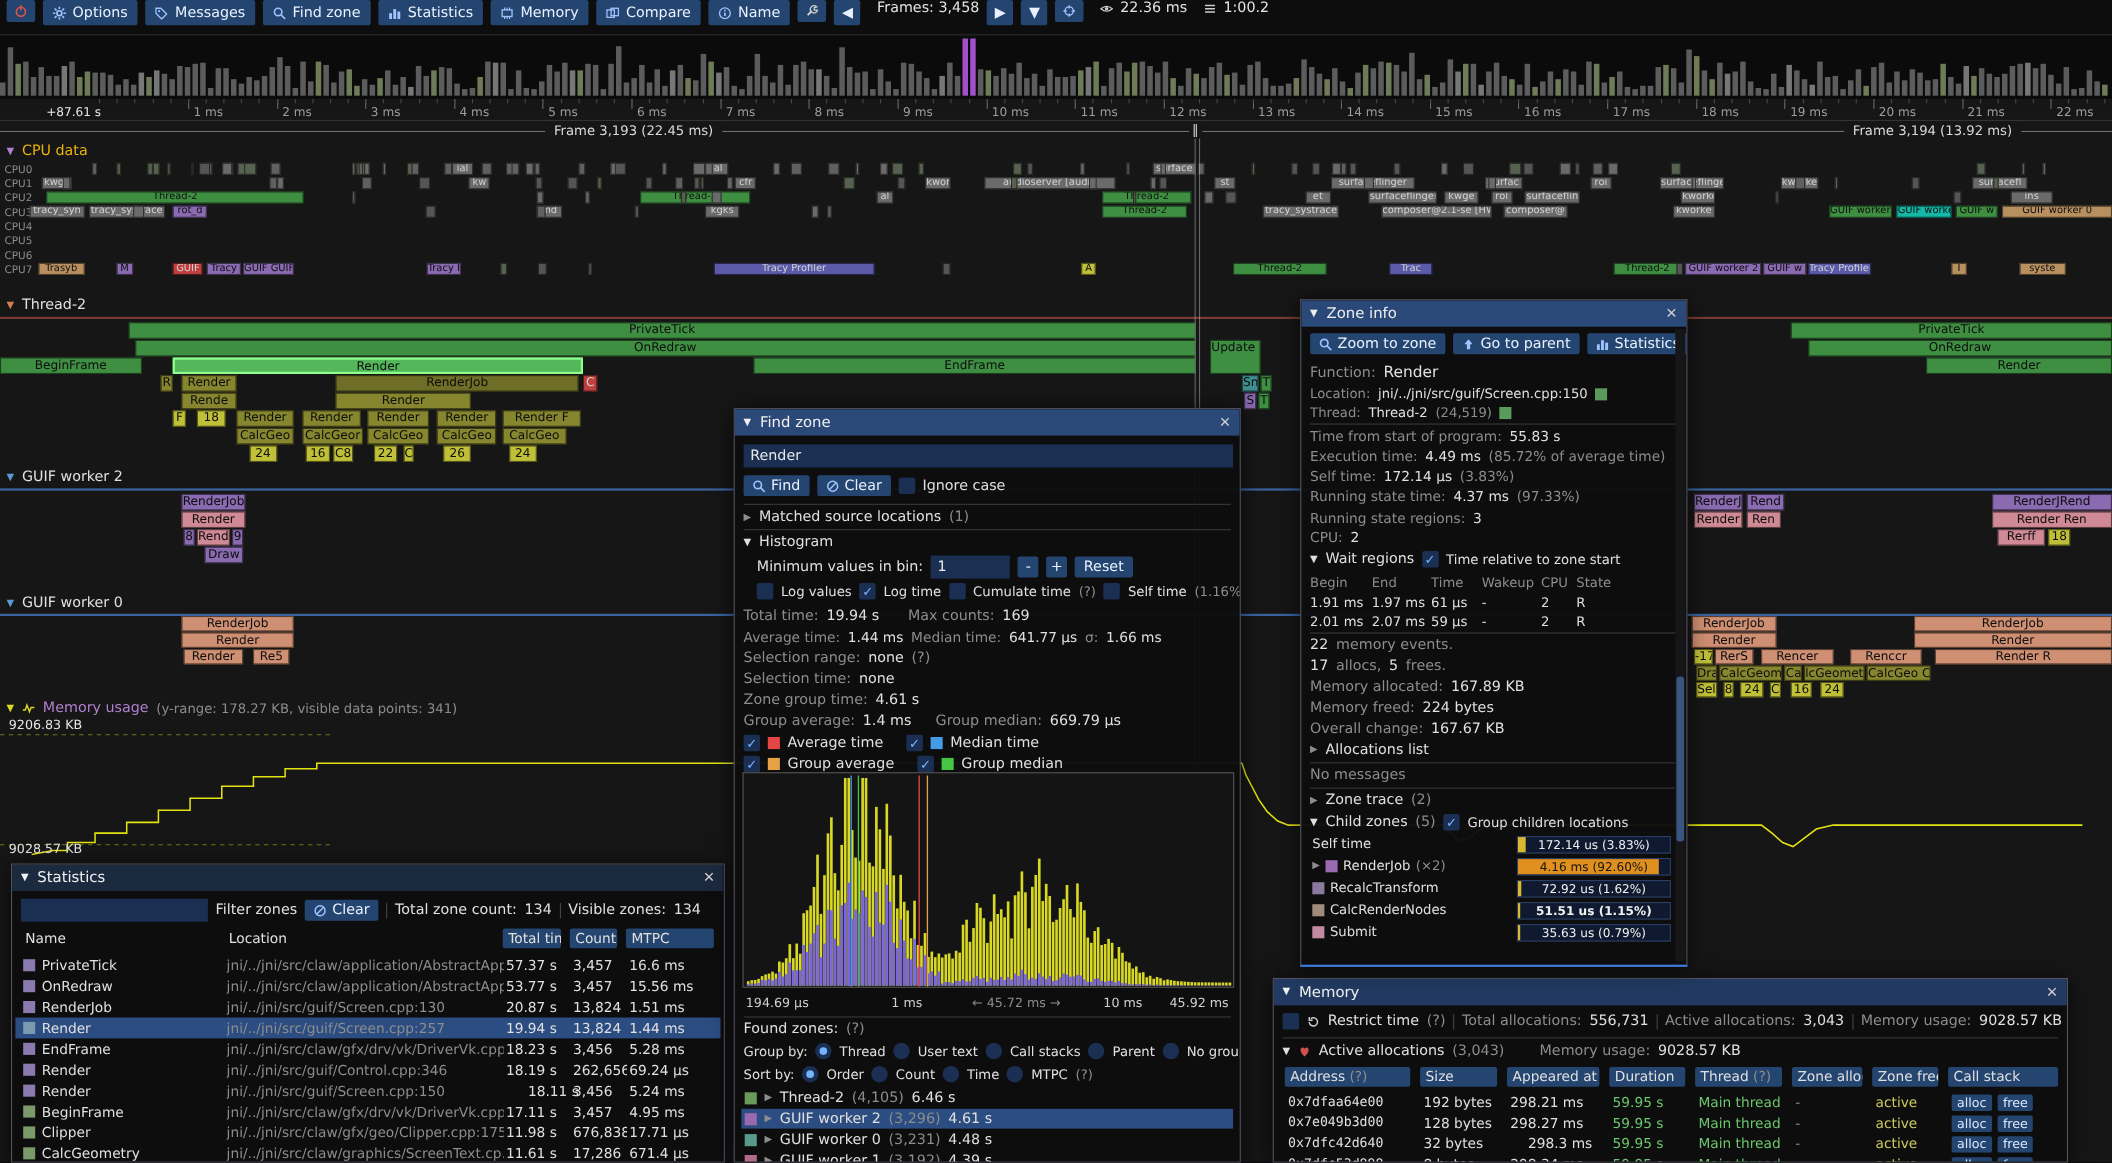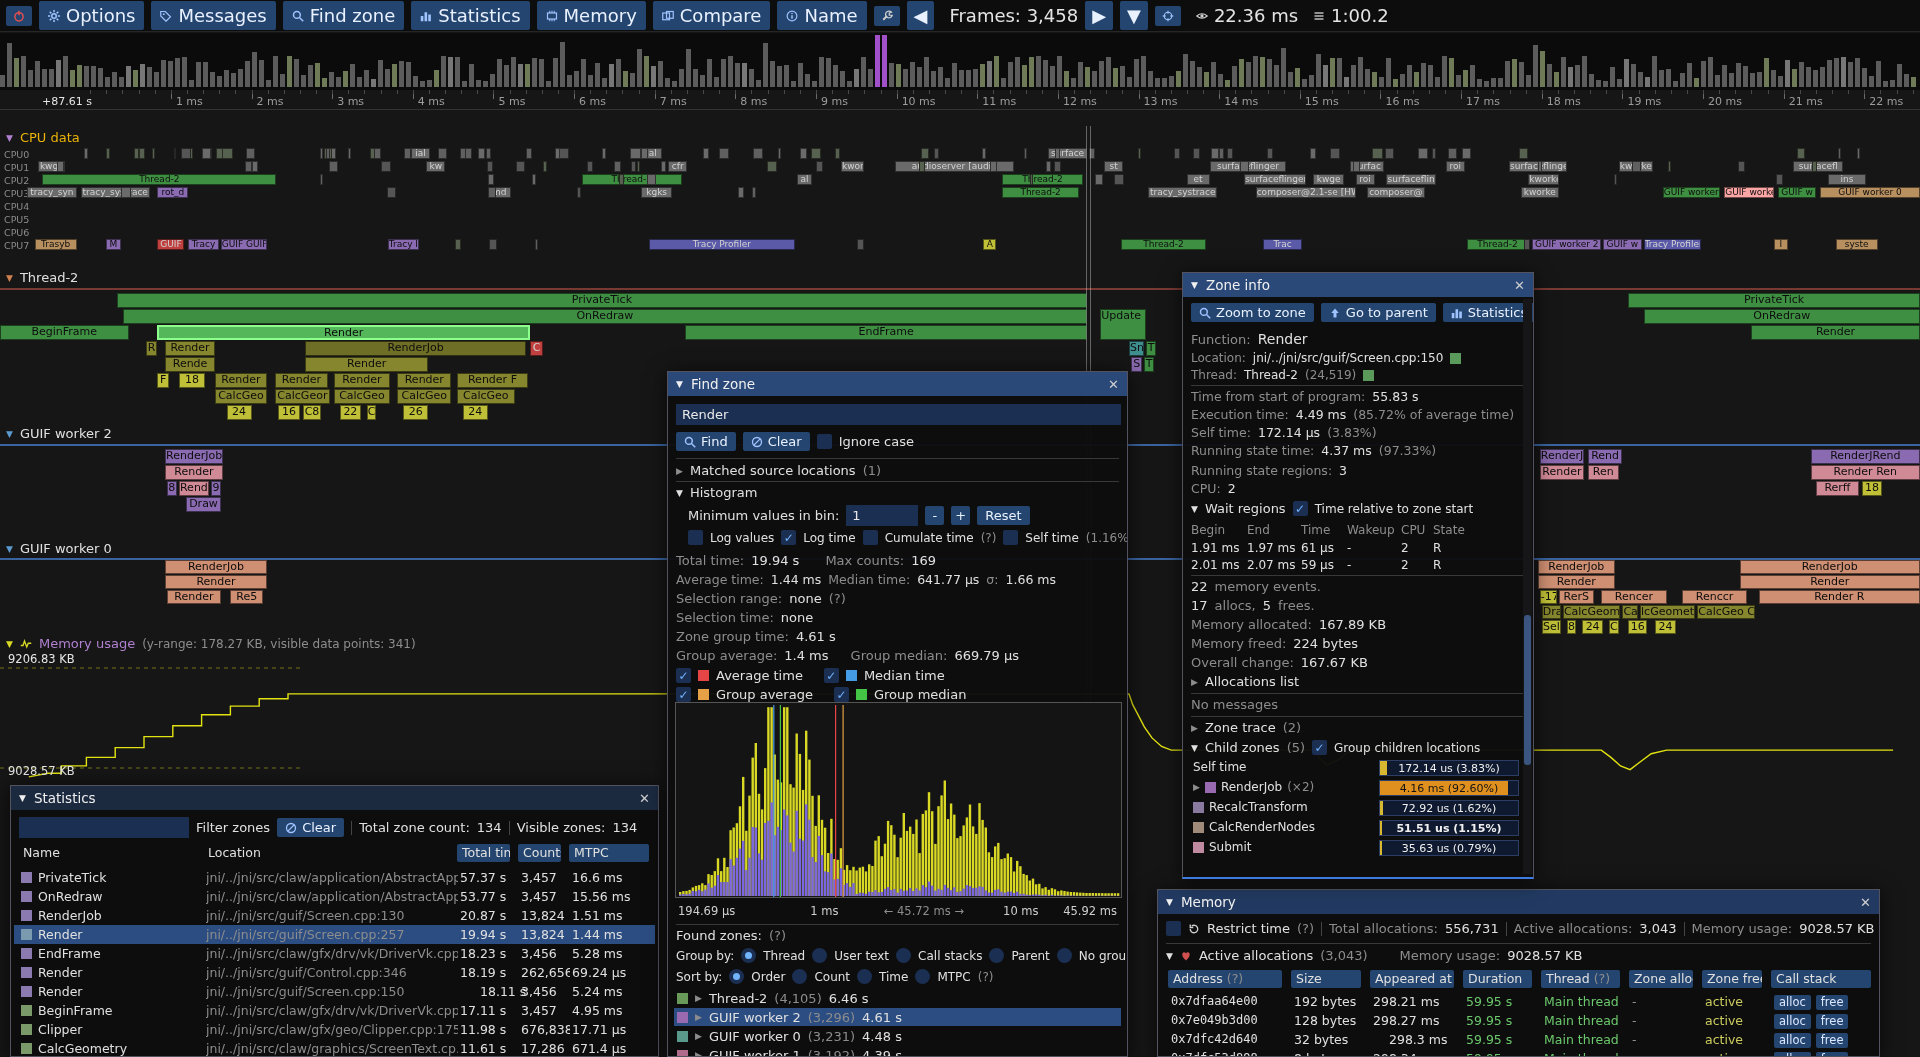--- a/index.html
+++ b/index.html
@@ -1,18 +1,18 @@
 <!DOCTYPE html>
 <html><head>
 <meta charset="utf-8">
 <style>
 *{box-sizing:border-box}
 body{margin:0;background:#000}
 #app{position:relative;width:1920px;height:1057px;background:#161616;font-family:"DejaVu Sans","Liberation Sans",sans-serif;color:#e0e0e0;overflow:hidden}
-#toolbar{position:absolute;left:0;top:0;width:100%;height:32px;background:#0d0d0d;border-bottom:1px solid #262626;display:flex;align-items:center;gap:7px;padding:0 6px;font-size:18px;z-index:5}
+#toolbar{position:absolute;left:0;top:0;width:100%;height:32px;background:#0d0d0d;border-bottom:1px solid #262626;display:flex;align-items:flex-start;gap:7px;padding:0 6px;font-size:13px;z-index:5}
 .tb-btn{display:inline-flex;align-items:center;gap:6px;background:#24456f;border-radius:2px;padding:4px 9px;color:#e9f1ff;white-space:nowrap}
 .tb-btn.sqb{padding:4px 7px}
 .tb-stat{display:inline-flex;align-items:center;gap:6px;color:#e4e4e4;margin-left:8px}
 .icon{display:inline-flex;align-items:center}
 #minimap{position:absolute;left:0;top:33px;width:100%;height:57px;background:#0b0b0b;overflow:hidden}
 .mm-bar{position:absolute;bottom:3px}
 #ruler{position:absolute;left:0;top:90px;width:100%;height:20px;border-bottom:1px solid #333;font-size:11px;color:#9c9c9c}
 .ruler-tick{position:absolute;top:0;width:1px;height:9px;background:#6a6a6a}
 .ruler-minor{position:absolute;top:0;width:1px;height:4px;background:#484848}
 .ruler-label{position:absolute;top:5px;white-space:nowrap}
@@ -633,20 +633,26 @@
       <div class="ruler-minor" style="left: 92.06%;"></div>
       <div class="ruler-minor" style="left: 92.9%;"></div>
       <div class="ruler-minor" style="left: 93.74%;"></div>
       <div class="ruler-minor" style="left: 94.58%;"></div>
       <div class="ruler-minor" style="left: 95.42%;"></div>
       <div class="ruler-minor" style="left: 96.26%;"></div>
       <div class="ruler-minor" style="left: 97.1%;"></div>
       <div class="ruler-minor" style="left: 97.94%;"></div>
       <div class="ruler-minor" style="left: 98.78%;"></div>
       <div class="ruler-minor" style="left: 99.62%;"></div>
+    </div>
+  <div id="framebar">
+      <div class="fb-line"></div>
+      <span class="fb-label" style="left: 30%;">Frame 3,193 (22.45 ms)</span>
+      <span class="fb-label" style="left: 91.5%;">Frame 3,194 (13.92 ms)</span>
+      <span class="fb-gap" style="left: 56.6%;">‖</span>
     </div>
   <svg id="memgraph" width="1920" height="128">
       <line x1="0" y1="10" x2="300" y2="10" stroke="#e3e312" stroke-dasharray="4 4" opacity="0.45"></line>
       <line x1="0" y1="110" x2="300" y2="110" stroke="#e3e312" stroke-dasharray="4 4" opacity="0.45"></line>
       <path d="M28.8 118.9 L48.0 115.2 L61.4 115.2 L61.4 107.9 L86.4 107.9 L86.4 99.4 L115.2 99.4 L115.2 89.6 L144.0 89.6 L144.0 78.6 L172.8 78.6 L172.8 67.7 L201.6 67.7 L201.6 56.7 L230.4 56.7 L230.4 48.1 L259.2 48.1 L259.2 40.8 L288.0 40.8 L288.0 35.9 L403.2 35.9 L1129.0 35.9 L1132.8 46.9 L1138.6 57.9 L1144.3 68.9 L1152.0 79.9 L1161.6 88.4 L1171.2 92.1 L1313.3 92.1 L1319.0 99.4 L1326.7 106.7 L1338.2 101.8 L1347.8 94.5 L1363.2 92.1 L1601.3 92.1 L1610.9 99.4 L1620.5 107.9 L1630.1 111.6 L1639.7 104.3 L1651.2 95.7 L1666.6 92.1 L1893.1 92.1 " fill="none" stroke="#e3e312" stroke-width="1.4"></path>
     </svg>
 
   <div class="window" id="w-stats" style="left:10px;top:785px;width:649px;height:272px;z-index:10">
     <div class="tbar" style="background:#1c2a40">
       <span class="tri">▼</span>
@@ -1695,21 +1701,21 @@
     <div class="zone cpu-block light" style="left: 4.2%; width: 3.6%; top: 187px; height: 11px; background: rgb(106, 106, 106);">tracy_systrace</div>
     <div class="zone cpu-block" style="left: 8.2%; width: 1.6%; top: 187px; height: 11px; background: rgb(138, 106, 176);">rot_d</div>
     <div class="zone cpu-block light" style="left: 25.4%; width: 1.2%; top: 187px; height: 11px; background: rgb(106, 106, 106);">md</div>
     <div class="zone cpu-block light" style="left: 33.4%; width: 1.6%; top: 187px; height: 11px; background: rgb(106, 106, 106);">kgks</div>
     <div class="zone cpu-block" style="left: 52.2%; width: 4%; top: 187px; height: 11px; background: rgb(63, 143, 67);">Thread-2</div>
     <div class="zone cpu-block light" style="left: 59.8%; width: 3.6%; top: 187px; height: 11px; background: rgb(106, 106, 106);">tracy_systrace</div>
     <div class="zone cpu-block light" style="left: 65.4%; width: 5.2%; top: 187px; height: 11px; background: rgb(106, 106, 106);">composer@2.1-se [HW</div>
     <div class="zone cpu-block light" style="left: 71.2%; width: 3%; top: 187px; height: 11px; background: rgb(106, 106, 106);">composer@</div>
     <div class="zone cpu-block light" style="left: 79.2%; width: 2%; top: 187px; height: 11px; background: rgb(106, 106, 106);">kworke</div>
     <div class="zone cpu-block" style="left: 86.6%; width: 3%; top: 187px; height: 11px; background: rgb(63, 143, 67);">GUIF worker 0</div>
-    <div class="zone cpu-block" style="left: 89.8%; width: 2.6%; top: 187px; height: 11px; background: #fca5a5;">GUIF worke</div>
+    <div class="zone cpu-block" style="left: 89.8%; width: 2.6%; top: 187px; height: 11px; background: #14b8a6;">GUIF worke</div>
     <div class="zone cpu-block" style="left: 92.6%; width: 2%; top: 187px; height: 11px; background: rgb(63, 143, 67);">GUIF w</div>
     <div class="zone cpu-block" style="left: 94.8%; width: 5.2%; top: 187px; height: 11px; background: rgb(184, 144, 96);">GUIF worker 0</div>
     <div class="zone cpu-block light" style="left: 25.44%; width: 0.37%; top: 187px; height: 11px; background: rgb(96, 96, 96);"></div>
     <div class="zone cpu-block light" style="left: 20.18%; width: 0.44%; top: 187px; height: 11px; background: rgb(85, 85, 85);"></div>
     <div class="zone cpu-block light" style="left: 38.43%; width: 0.33%; top: 187px; height: 11px; background: rgb(106, 106, 106);"></div>
     <div class="zone cpu-block light" style="left: 39.18%; width: 0.19%; top: 187px; height: 11px; background: rgb(96, 96, 96);"></div>
     <div class="zone cpu-block light" style="left: 30.04%; width: 0.21%; top: 187px; height: 11px; background: rgb(85, 85, 85);"></div>
     <div class="zone cpu-block light" style="left: 6.31%; width: 0.5%; top: 187px; height: 11px; background: rgb(106, 106, 106);"></div>
     <span class="cpu-name" style="top: 201px;">CPU4</span>
     <span class="cpu-name" style="top: 214px;">CPU5</span>

